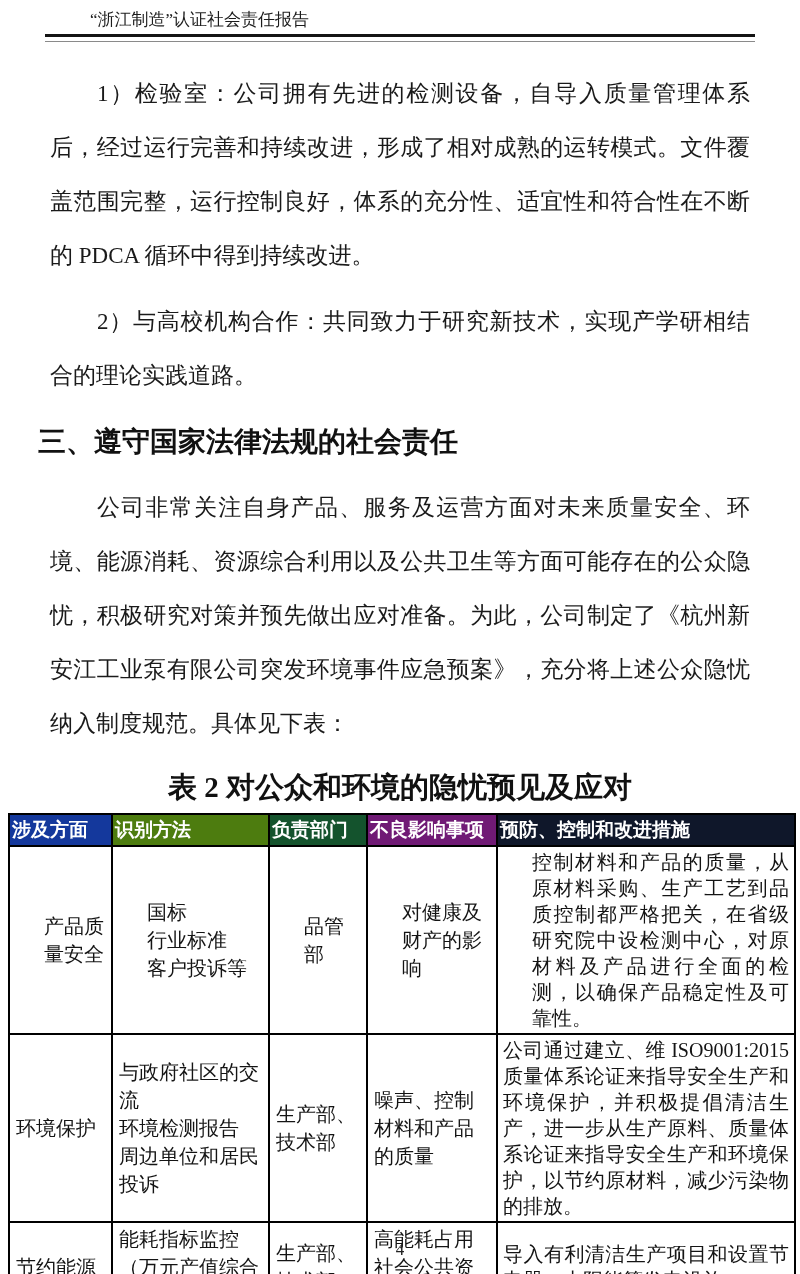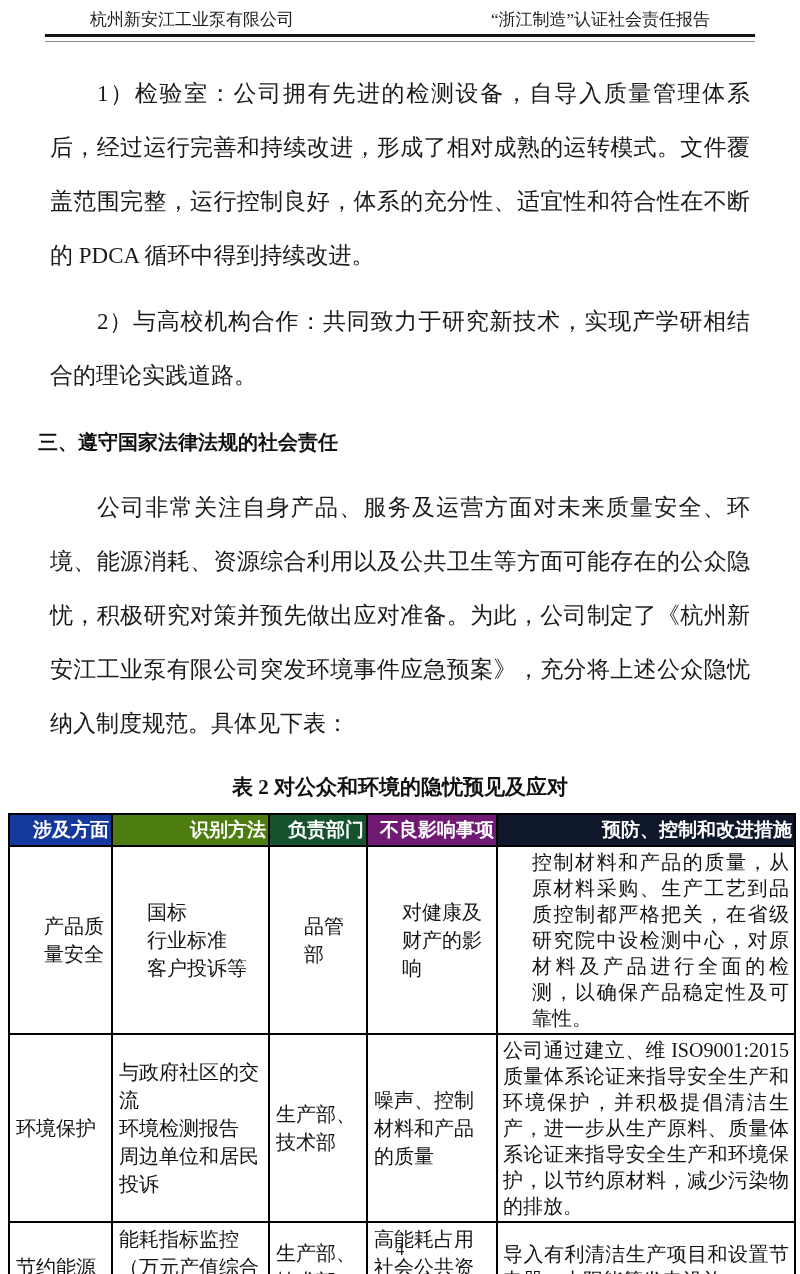--- a/index.html
+++ b/index.html
@@ -22,49 +22,49 @@
   .rule-thick{height:2.5px;background:#141414;margin-top:3px;}
   .rule-thin{height:1px;background:#8a8a8a;margin-top:4px;}
   
   .body-text{
     margin:0 38px;padding-top:13px;
     font-size:23px;line-height:54px;
     text-align:justify;text-justify:inter-character;
   }
   .body-text p{margin:12px;text-indent:47px;}
   .section-heading{
-    margin:0;font-size:20px;line-height:54px;font-weight:700;
+    margin:0;font-size:28px;line-height:54px;font-weight:700;
     font-family:"Liberation Sans","DejaVu Sans",sans-serif;
     color:#111;text-align:left;text-indent:0;
   }
   
   .table-title{
     margin:4px 38px 0;
-    font-size:21px;line-height:48px;font-weight:700;
+    font-size:29px;line-height:48px;font-weight:700;
     text-align:center;color:#111;
   }
   
   table.risk-table{
     margin:2px 6px 0 8px;
     width:786px;
     border-collapse:collapse;
     table-layout:fixed;
     font-size:20px;
   }
   .risk-table th,.risk-table td{
     border:2px solid #000;
     vertical-align:middle;
     box-sizing:border-box;
     overflow:hidden;
   }
   .risk-table thead th{
     color:#ffffff;
     font-family:"Liberation Sans","DejaVu Sans",sans-serif;
     font-weight:700;font-size:19px;
-    text-align:right;
+    text-align:left;
     height:27px;padding:2px 2px;
   }
   .risk-table td{
     padding:2px 4px 2px 6px;
     line-height:28px;color:#141414;
   }
   td.cell-multiline{white-space:pre-line;}
   td.cell-measures{
     text-align:justify;text-justify:inter-character;
     line-height:26px;padding:2px 5px;
@@ -78,21 +78,20 @@
     text-align:center;font-size:17px;color:#222;
   }
 </style>
 </head>
 <body>
 
 <div class="page">
 
   <div class="doc-header">
     <div class="doc-header-row">
-      <span>杭州新安江工业泵有限公司</span>
       <span>“浙江制造”认证社会责任报告</span>
     </div>
     <div class="rule-thick"></div>
     <div class="rule-thin"></div>
   </div>
 
   <div class="body-text">
     <p>1）检验室：公司拥有先进的检测设备，自导入质量管理体系后，经过运行完善和持续改进，形成了相对成熟的运转模式。文件覆盖范围完整，运行控制良好，体系的充分性、适宜性和符合性在不断的 PDCA 循环中得到持续改进。</p>
     <p>2）与高校机构合作：共同致力于研究新技术，实现产学研相结合的理论实践道路。</p>
     <h3 class="section-heading">三、遵守国家法律法规的社会责任</h3>

